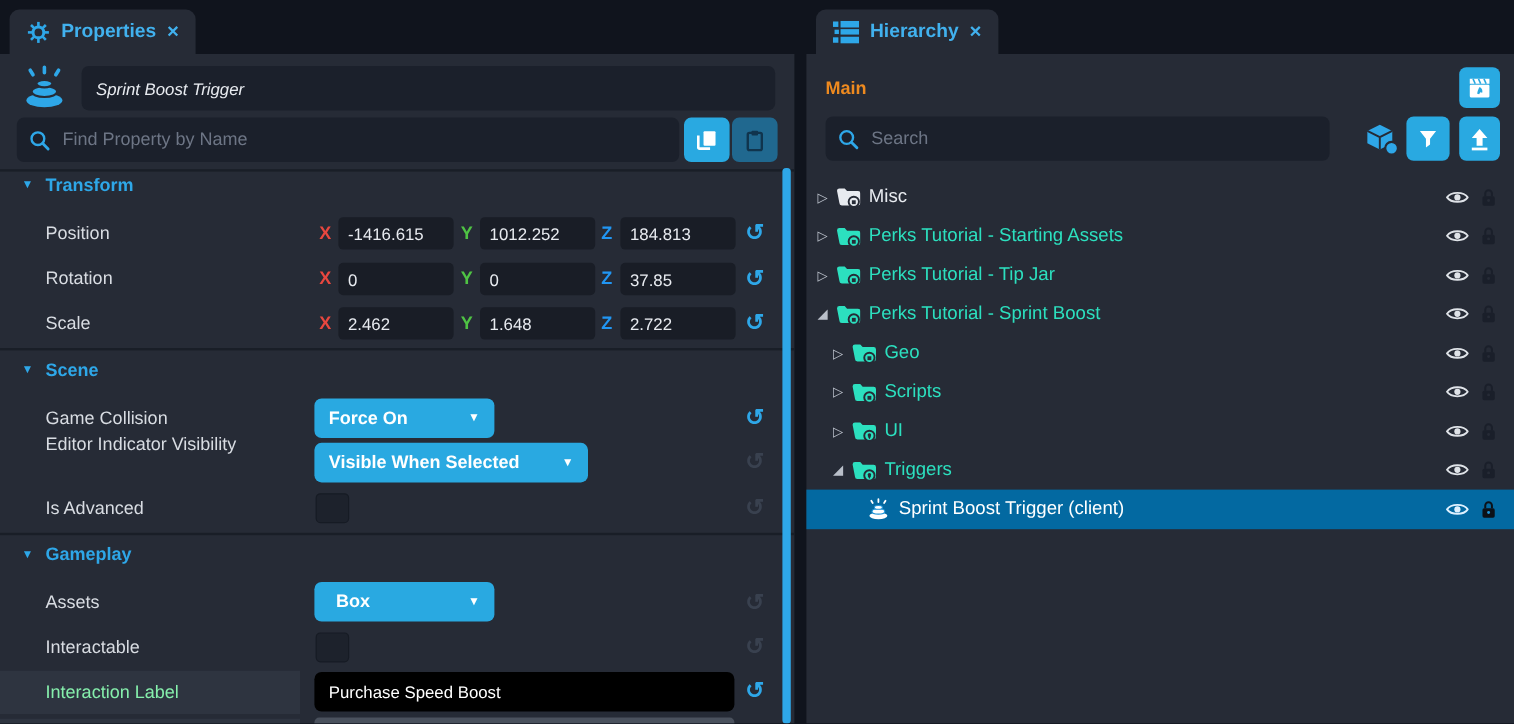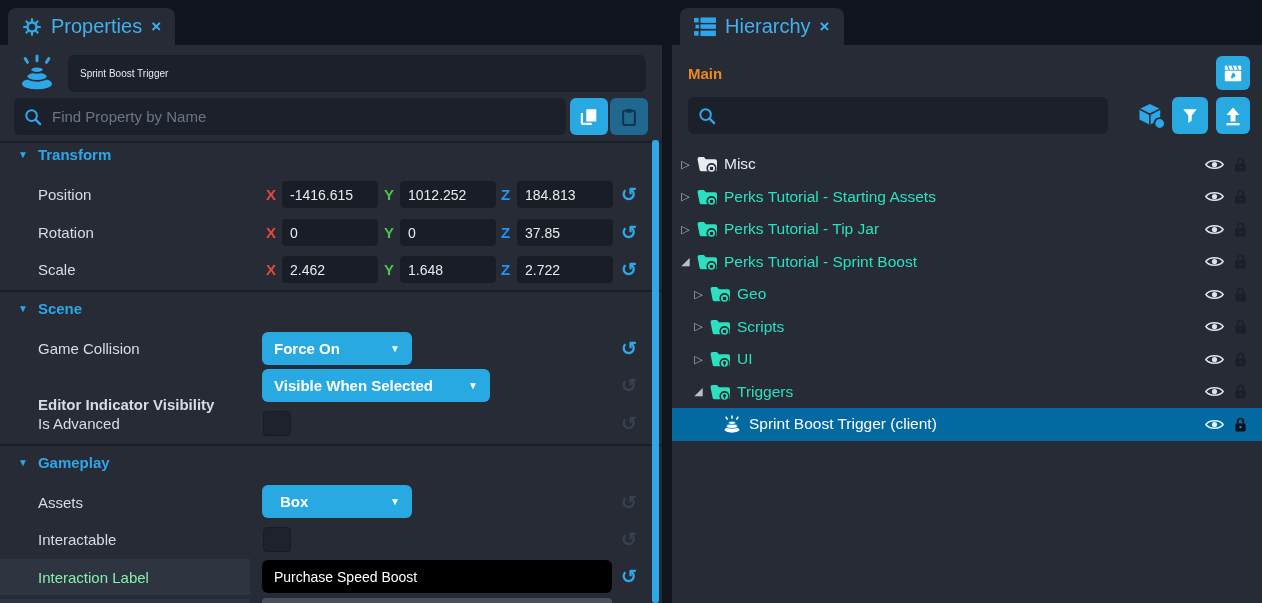--- a/index.html
+++ b/index.html
@@ -7,25 +7,25 @@
     width:1262px;height:603px;position:relative;overflow:hidden;
     background:#10141d;
     font-family:"Liberation Sans",sans-serif;
     color:#dce0e6;
   }
   .abs{position:absolute;}
   .panel{position:absolute;background:#262b36;}
   
   .tab{position:absolute;top:8px;height:37px;background:#262b36;border-radius:8px 8px 0 0;
        display:flex;align-items:center;gap:9px;padding:0 14px;}
-  .tab-label{color:#41b1ee;font-size:20px;}
+  .tab-label{color:#41b1ee;font-size:16px;font-weight:bold;}
   .tab-close{color:#41b1ee;font-size:17px;font-weight:bold;cursor:pointer;line-height:1;}
   
   .text-input{background:#1b202b;border:none;border-radius:6px;color:#e8ebf0;
-      font-family:"Liberation Sans",sans-serif;font-size:10px;padding:0 12px;outline:none;box-sizing:border-box;}
+      font-family:"Liberation Sans",sans-serif;font-size:14px;padding:0 12px;outline:none;box-sizing:border-box;font-style:italic;}
   .text-input::placeholder{color:#6d7585;}
   .search-wrap{position:absolute;background:#1b202b;border-radius:6px;display:flex;align-items:center;padding:0 10px;box-sizing:border-box;}
   .search-wrap input{flex:1;background:transparent;border:none;outline:none;color:#e8ebf0;
       font-family:"Liberation Sans",sans-serif;font-size:15px;margin-left:8px;}
   .search-wrap input::placeholder{color:#6d7585;}
   .sq-btn{position:absolute;border-radius:6px;background:#29a9e1;display:flex;align-items:center;justify-content:center;cursor:pointer;}
   .sq-btn.dim{background:#20688f;}
   
   .section-divider{position:absolute;left:0;width:662px;height:2px;background:#191e27;}
   .section-header{position:absolute;left:18px;display:flex;align-items:center;gap:10px;height:20px;}
@@ -162,21 +162,21 @@
   <span class="section-title">Scene</span>
 </div>
 
 <span class="prop-label" style="top:335px;">Game Collision</span>
 <div class="dropdown" style="left:262px;top:332px;width:150px;">
   <span class="dd-text">Force On</span>
   <span class="dd-caret">▼</span>
 </div>
 <span class="reset" style="left:617px;top:335px;">↺</span>
 
-<span class="prop-label" style="top:391px;font-weight:bold;">Editor Indicator Visibility</span>
+<span class="prop-label" style="top:357px;">Editor Indicator Visibility</span>
 <div class="dropdown" style="left:262px;top:369px;width:228px;">
   <span class="dd-text">Visible When Selected</span>
   <span class="dd-caret">▼</span>
 </div>
 <span class="reset inactive" style="left:617px;top:372px;">↺</span>
 
 <span class="prop-label" style="top:410px;">Is Advanced</span>
 <div class="checkbox" style="left:263px;top:411px;"></div>
 <span class="reset inactive" style="left:617px;top:410px;">↺</span>
 
@@ -239,20 +239,21 @@
   </span>
 </div>
 
 <div class="search-wrap" style="left:688px;top:97px;width:420px;height:37px;">
   <span style="display:flex;color:#2ea7e8;">
     <svg width="18" height="18" viewBox="0 0 19 19">
         <circle cx="8" cy="8" r="5.6" fill="none" stroke="currentColor" stroke-width="2.1"></circle>
         <line x1="12.3" y1="12.3" x2="17" y2="17" stroke="currentColor" stroke-width="2.5" stroke-linecap="round"></line>
       </svg>
   </span>
+  <input placeholder="Search" style="">
 </div>
 
 <span class="abs icon-blue" style="left:1136px;top:102px;display:flex;">
   <svg width="30" height="28" viewBox="0 0 26 24">
     <path d="M12 1.5 L21 6 V15 L12 19.5 L3 15 V6 Z" fill="currentColor"></path>
     <path d="M3 6 L12 10.5 L21 6 M12 10.5 V19.5" stroke="#262b36" stroke-width="1.4" fill="none"></path>
     <circle cx="20.5" cy="18.5" r="4.6" fill="currentColor" stroke="#262b36" stroke-width="1.6"></circle>
   </svg>
 </span>
 

